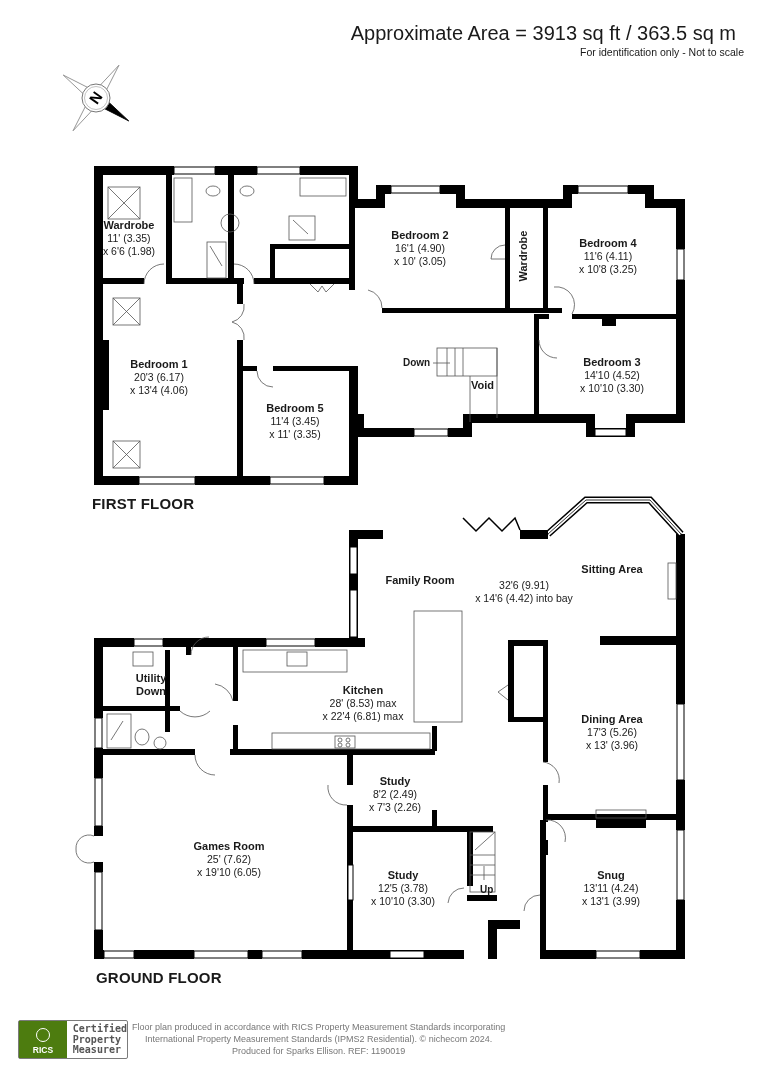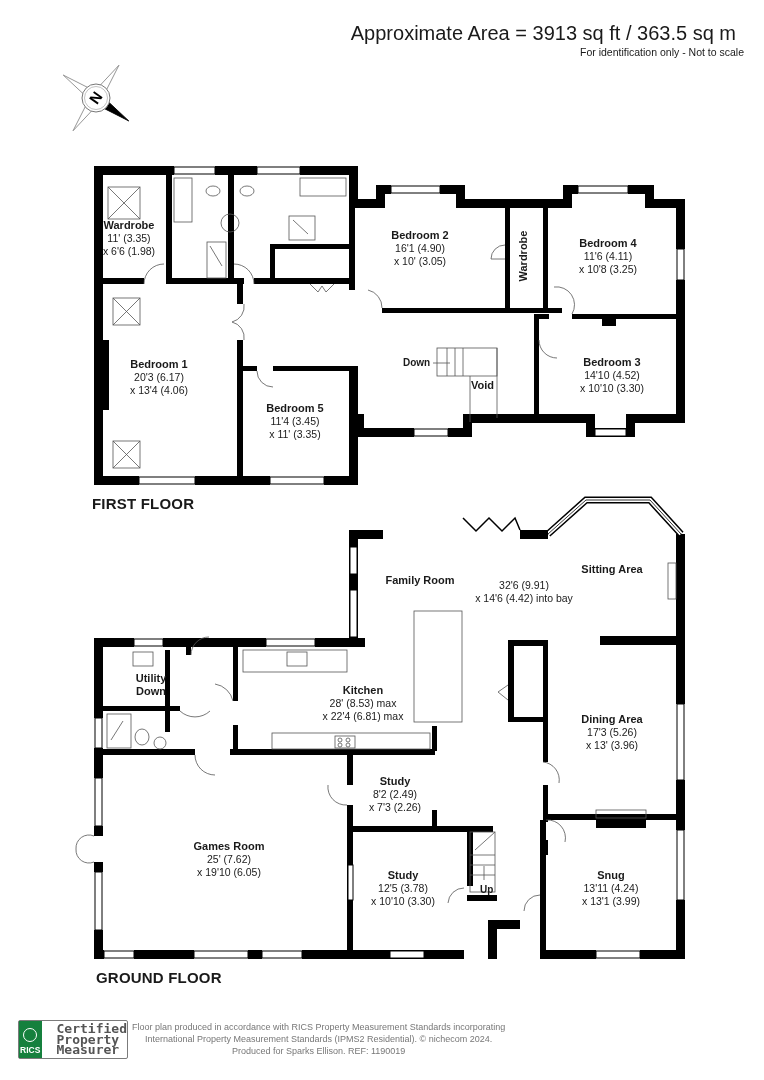--- a/index.html
+++ b/index.html
@@ -5,23 +5,23 @@
   html, body { margin: 0; padding: 0; background: #ffffff; }
   body { width: 764px; height: 1080px; position: relative; overflow: hidden; font-family: "Liberation Sans", sans-serif; color: #1a1a1a; }
   .hdr-area { position: absolute; right: 28px; top: 22px; font-size: 20px; text-align: right; white-space: nowrap; }
   .hdr-note { position: absolute; right: 20px; top: 46px; font-size: 10.5px; text-align: left; white-space: nowrap; }
   .floor-label { position: absolute; font-weight: bold; font-size: 15px; letter-spacing: 0.2px; }
   svg.plan { position: absolute; left: 0; top: 0; }
   .room { position: absolute; text-align: center; font-size: 10.5px; line-height: 13px; transform: translateX(-50%); white-space: nowrap; }
   .room .name { font-weight: bold; font-size: 11px; }
   .small-label { position: absolute; font-weight: bold; font-size: 10px; white-space: nowrap; }
   .footer-logo { position: absolute; left: 18px; top: 1020px; width: 108px; height: 37px; border: 1px solid #7b7b7b; border-radius: 2px; display: flex; }
-  .footer-logo .badge { width: 52px; background: #15803d; color: #fff; font-size: 8.5px; font-weight: bold; display: flex; flex-direction: column; align-items: center; justify-content: flex-end; padding-bottom: 3px; }
+  .footer-logo .badge { width: 52px; background: #4d7c0f; color: #fff; font-size: 8.5px; font-weight: bold; display: flex; flex-direction: column; align-items: center; justify-content: flex-end; padding-bottom: 3px; }
   .footer-logo .badge .crest { width: 12px; height: 12px; border: 1.5px solid #fff; border-radius: 50%; margin-bottom: 3px; }
-  .footer-logo .cert { flex: 1; font-family: "DejaVu Sans Mono", monospace; font-weight: bold; font-size: 13px; color: #555; line-height: 10.5px; padding: 3px 0 0 15px; }
+  .footer-logo .cert { flex: 1; font-family: "DejaVu Sans Mono", monospace; font-weight: bold; font-size: 10px; color: #555; line-height: 10.5px; padding: 3px 0 0 6px; }
   .footer-text { position: absolute; left: 132px; top: 1021px; font-size: 9px; line-height: 12px; color: #777; }
   .footer-text div { white-space: nowrap; text-align: center; }
 </style>
 </head>
 <body>
 
 <div class="hdr-area">Approximate Area = 3913 sq ft / 363.5 sq m</div>
 <div class="hdr-note">For identification only - Not to scale</div>
 
 <svg class="plan" width="764" height="1080" style="pointer-events:none">

